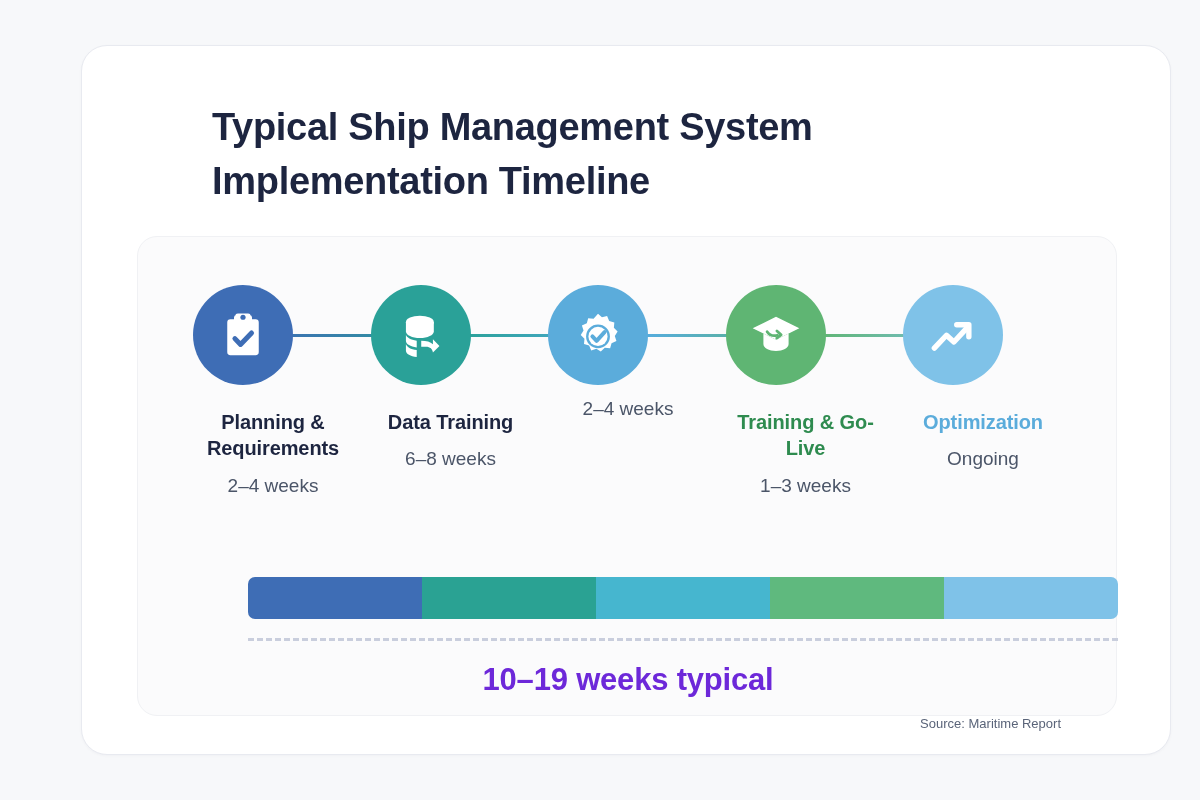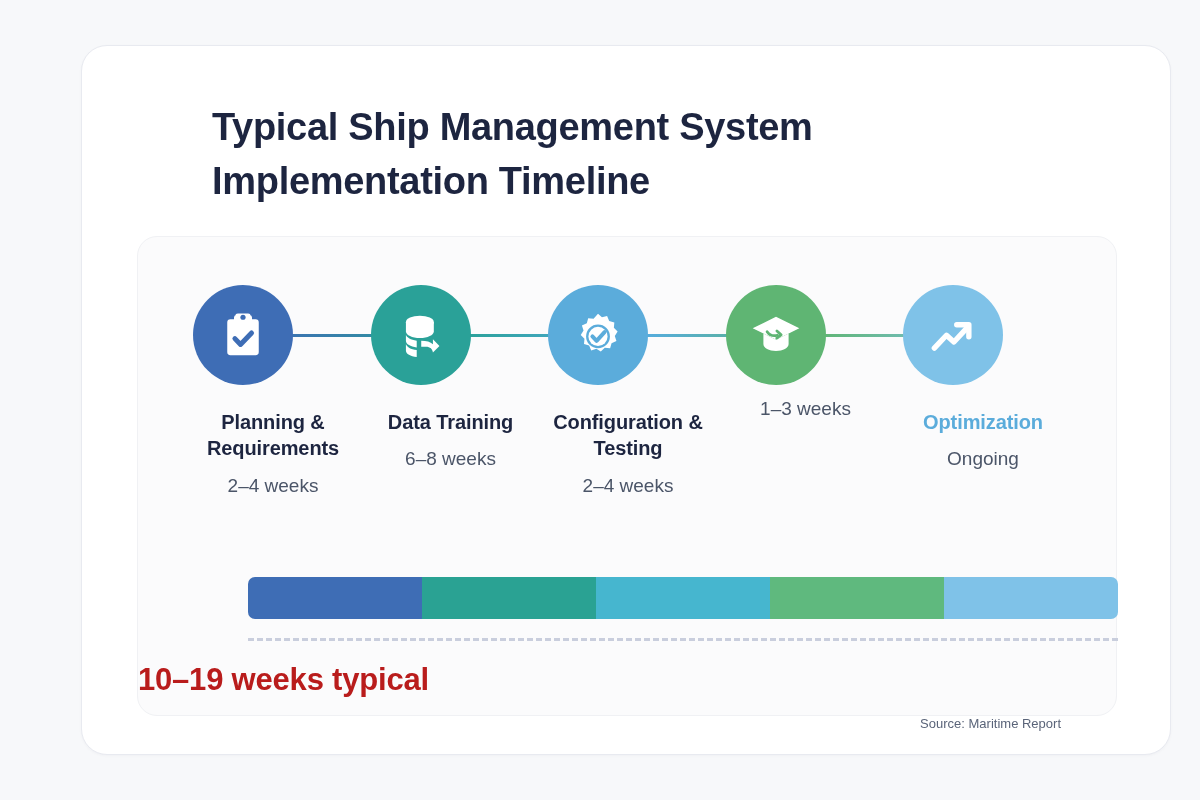--- a/index.html
+++ b/index.html
@@ -152,23 +152,24 @@
     height: 0;
     border-top: 3px dashed #c9cedd;
   }
 
   
   .total {
     position: absolute;
     left: 0;
     top: 425px;
     width: 980px;
+    text-align: center;
     font-size: 31px;
     font-weight: bold;
-    color: #b91c1c;
+    color: #6d28d9;
     letter-spacing: -0.2px;
   }
 
   
   .source {
     position: absolute;
     right: 55px;
     top: 479px;
     font-size: 13px;
     color: #5a6479;
@@ -224,35 +225,35 @@
             <div class="circle" style="background:#5bacdb">
               <span>
                 <svg width="56" height="56" viewBox="0 0 24 24" fill="none">
                   <path d="M12 1.9l1.7 1.5 2.2-.5.9 2.1 2.2.6-.2 2.3 1.6 1.6-1.2 1.9.7 2.2-2.1.9-.6 2.2-2.3-.2-1.7 1.6-1.9-1.2-2.2.7-.9-2.1-2.2-.6.2-2.3L4.6 11l1.2-1.9-.7-2.2 2.1-.9.6-2.2 2.3.2L12 1.9z" fill="#ffffff" transform="translate(0,1)"></path>
                   <circle cx="12" cy="12.6" r="5.1" fill="#5bacdb"></circle>
                   <circle cx="12" cy="12.6" r="4.1" fill="#ffffff"></circle>
                   <path d="M9.6 12.6l1.8 1.9 3.4-3.7" stroke="#5bacdb" stroke-width="1.7" stroke-linecap="round" stroke-linejoin="round" fill="none"></path>
                 </svg>
               </span>
             </div>
-            <div class="step-label">Configuration &amp; Testing</div>
             <div class="step-duration">2–4 weeks</div>
           </div>
 
           <div class="step">
             <div class="circle" style="background:#5fb573">
               <span>
                 <svg width="56" height="56" viewBox="0 0 24 24" fill="none">
                   <path d="M12 4.2L22 9.1l-10 4.9L2 9.1l10-4.9z" fill="#ffffff"></path>
                   <path d="M6.6 11.4v4.5c0 1.7 2.4 3 5.4 3s5.4-1.3 5.4-3v-4.5l-5.4 2.6-5.4-2.6z" fill="#ffffff"></path>
                   <path d="M8.2 10.6c.9 1.3 2.6 2 4.4 1.5" stroke="#5fb573" stroke-width="1.2" fill="none" stroke-linecap="round"></path>
                   <path d="M12.4 10.3l1.8 1.6-1.9 1.4" stroke="#5fb573" stroke-width="1.2" fill="none" stroke-linecap="round" stroke-linejoin="round"></path>
                 </svg>
               </span>
             </div>
+            <div class="step-label" style="color:#2e8b4f">Training &amp; Go-Live</div>
             <div class="step-duration">1–3 weeks</div>
           </div>
 
           <div class="step">
             <div class="circle" style="background:#7fc2e8">
               <span>
                 <svg width="56" height="56" viewBox="0 0 24 24" fill="none">
                   <path d="M4 17.6l5.2-5.5 3.2 2.9 5.9-6.4" stroke="#ffffff" stroke-width="2.3" stroke-linecap="round" stroke-linejoin="round" fill="none"></path>
                   <path d="M13.6 7.6h5.2v5.2" stroke="#ffffff" stroke-width="2.3" stroke-linecap="round" stroke-linejoin="round" fill="none"></path>
                 </svg>

